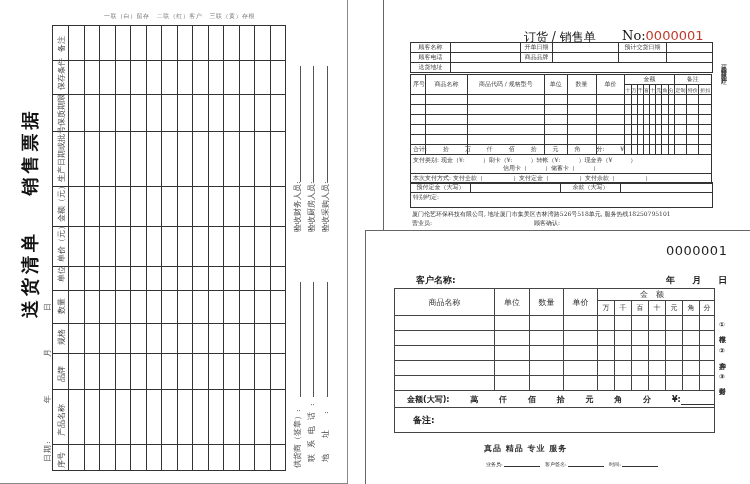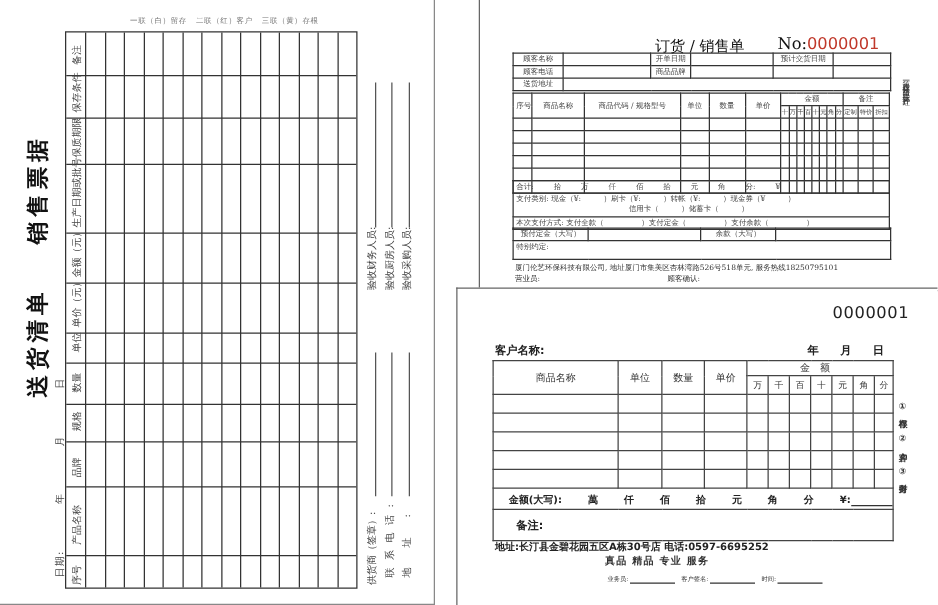--- a/index.html
+++ b/index.html
@@ -24,21 +24,21 @@
   #tr .no span { color:#c0392b; font-family:"DejaVu Sans", sans-serif; }
   table.t { border-collapse:collapse; position:absolute; font-size:6px; color:#444; table-layout:fixed;}
   table.t td { border:1px solid #333; padding:0 2px; height:9px; text-align:center; overflow:hidden; white-space:nowrap; }
   .tr-foot { position:absolute; font-size:6px; color:#333; }
   .tr-side { position:absolute; left:335px; top:60px; font-size:6px; color:#333; writing-mode:vertical-rl; letter-spacing:1px;}
 
   
   #br { left:365px; top:230px; width:385px; height:254px; border:1px solid #666; border-right:0; border-bottom:0;}
   #br .title { position:absolute; left:70px; top:16px; font-size:21px; font-weight:bold; letter-spacing:1px; color:#111; font-family:"DejaVu Serif", serif;}
   #br .no { position:absolute; left:300px; top:12px; font-size:13px; color:#222; font-family:"DejaVu Sans", sans-serif; letter-spacing:0.5px;}
-  .bold { font-family:"DejaVu Sans", sans-serif; font-weight:bold; font-size:9px; color:#222; }
+  .bold { font-family:"DejaVu Sans", sans-serif; font-weight:bold; font-size:9px; color:#222;margin-left:20px; }
   table.b { border-collapse:collapse; position:absolute; left:28px; top:57px; width:320px; table-layout:fixed; font-size:8px; color:#333;}
   table.b td { border:1px solid #444; text-align:center; height:14px; padding:0; overflow:hidden; white-space:nowrap;}
   .br-side { position:absolute; left:351px; font-size:7px; font-weight:bold; color:#333; width:10px; text-align:center; line-height:9px; font-family:"DejaVu Sans", sans-serif;}
   .uline { display:inline-block; border-bottom:1px solid #333; width:36px; height:8px; vertical-align:bottom;}
 </style>
 </head>
 <body>
 
 <div id="left" class="sheet">
 
@@ -505,21 +505,20 @@
         <span style="word-spacing:0"><span>¥:</span><span class="uline"></span></span>
         
       </td>
     </tr>
     <tr>
       <td colspan="11" class="bold" style="text-align:left; height:24px; padding-left:18px;">备注:</td>
     </tr>
   </tbody>
     </table>
 
-  <div class="abs bold" style="left:30px; top:201px; font-size:8px;">地址:长汀县金碧花园五区A栋30号店  电话:0597-6695252</div>
   <div class="abs" style="left:118px; top:212px; font-size:8px; font-weight:bold; color:#333; letter-spacing:1px;">真品  精品  专业  服务</div>
   <div class="abs" style="left:120px; top:227px; font-size:5px; color:#333;">
     <span>业务员:</span>
     <span class="uline"></span>
     &nbsp;&nbsp;<span>客户签名:</span>
     <span class="uline"></span>
     &nbsp;&nbsp;<span>时间:</span>
     <span class="uline"></span>
   </div>
 

